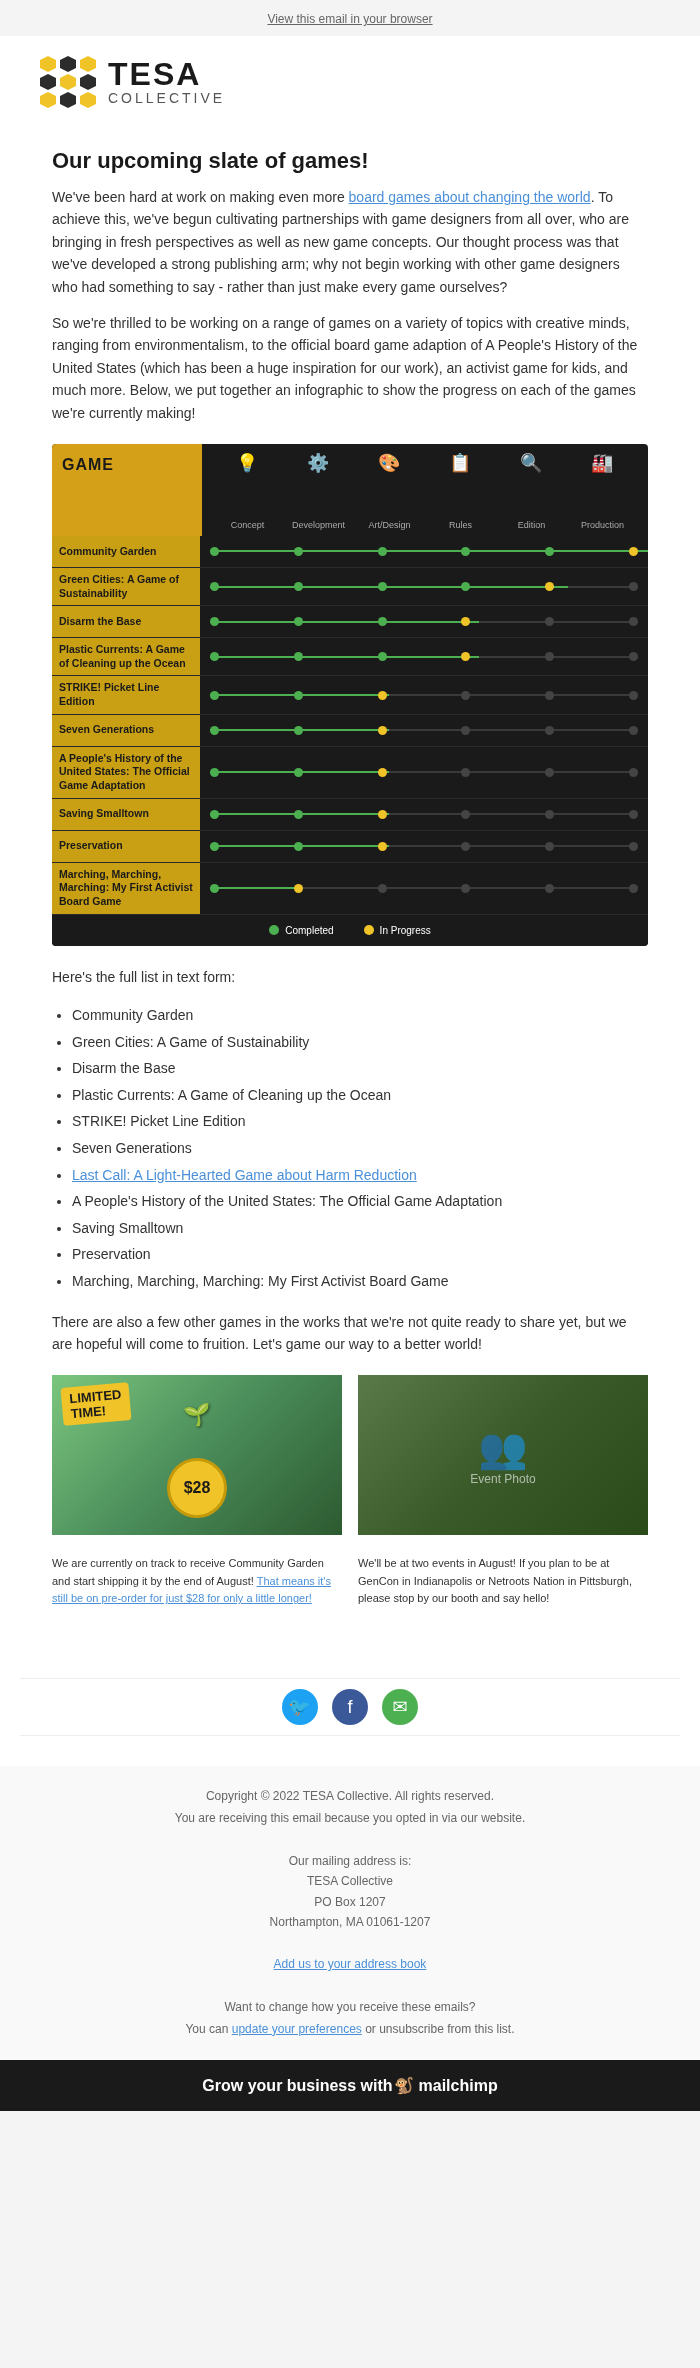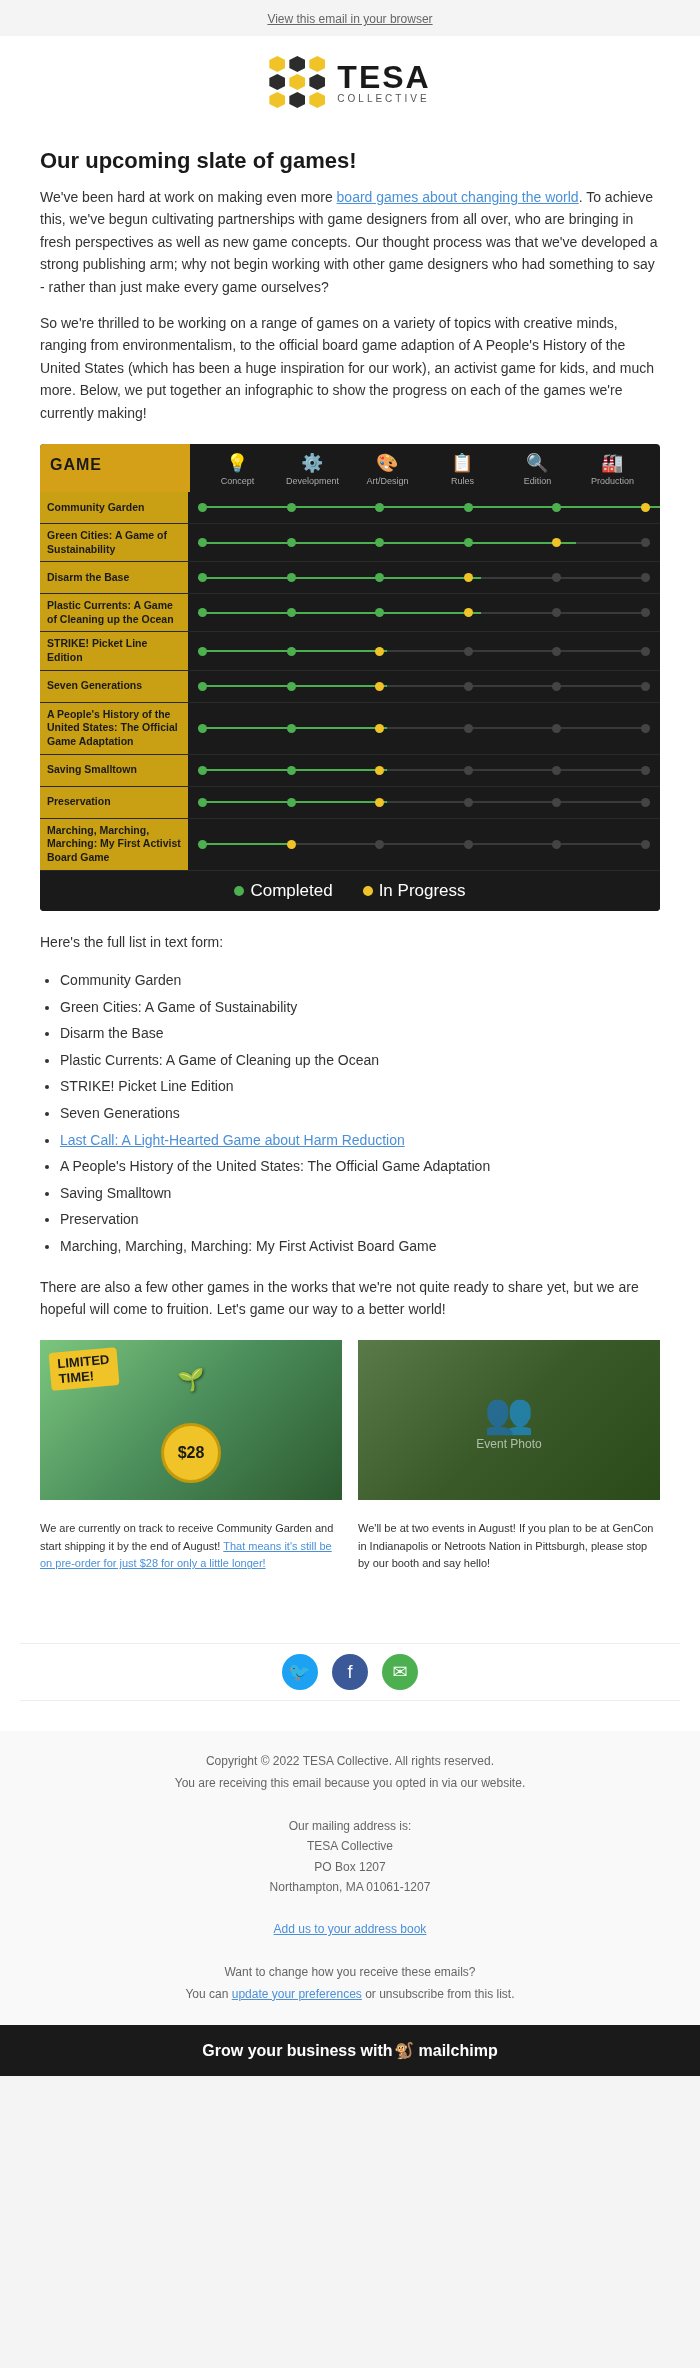--- a/index.html
+++ b/index.html
@@ -26,21 +26,20 @@
       text-decoration: underline;
     }
     .header {
       text-align: center;
       padding: 20px 40px 10px;
       background: #fff;
     }
     .logo-container {
       display: flex;
       align-items: center;
-      justify-content: center;
       gap: 10px;
       margin-bottom: 10px;
     }
     .logo-hexagons {
       display: grid;
       grid-template-columns: repeat(3, 18px);
       gap: 2px;
     }
     .hex {
       width: 16px;
@@ -53,27 +52,27 @@
       text-align: left;
     }
     .logo-text .tesa {
       font-size: 32px;
       font-weight: 900;
       color: #1a1a1a;
       line-height: 1;
       letter-spacing: 2px;
     }
     .logo-text .collective {
-      font-size: 10px;
+      font-size: 14px;
       color: #555;
       letter-spacing: 3px;
       text-transform: uppercase;
     }
     .content {
-      padding: 20px 40px;
+      padding: 20px 52px;
       background: #fff;
     }
     .content h1 {
       font-size: 22px;
       font-weight: bold;
       color: #1a1a1a;
       margin-bottom: 12px;
     }
     .content p {
       font-size: 14px;
@@ -100,21 +99,21 @@
       justify-content: center;
       gap: 30px;
       padding: 10px;
       align-items: center;
     }
     .legend-item {
       display: flex;
       align-items: center;
       gap: 6px;
       color: #fff;
-      font-size: 17px;
+      font-size: 10px;
     }
     .legend-dot {
       width: 10px;
       height: 10px;
       border-radius: 50%;
     }
     
     .game-list {
       margin: 10px 0 16px 20px;
     }
@@ -288,21 +287,21 @@
       align-items: flex-end;
       padding: 8px 10px 6px;
     }
     .stage-col {
       display: flex;
       flex-direction: column;
       align-items: center;
       width: 60px;
     }
     .stage-col .sicon { font-size: 18px; margin-bottom: 2px; }
-    .stage-col .slabel { color: #aaa; font-size: 9px; text-align: center; }
+    .stage-col .slabel { color: #aaa; font-size: 9px; text-align: center; margin-top: 44px; }
     .game-rows {}
     .game-row {
       display: flex;
       border-bottom: 1px solid #2a2a2a;
       min-height: 32px;
     }
     .gname {
       background: #c9a014;
       min-width: 148px;
       width: 148px;

